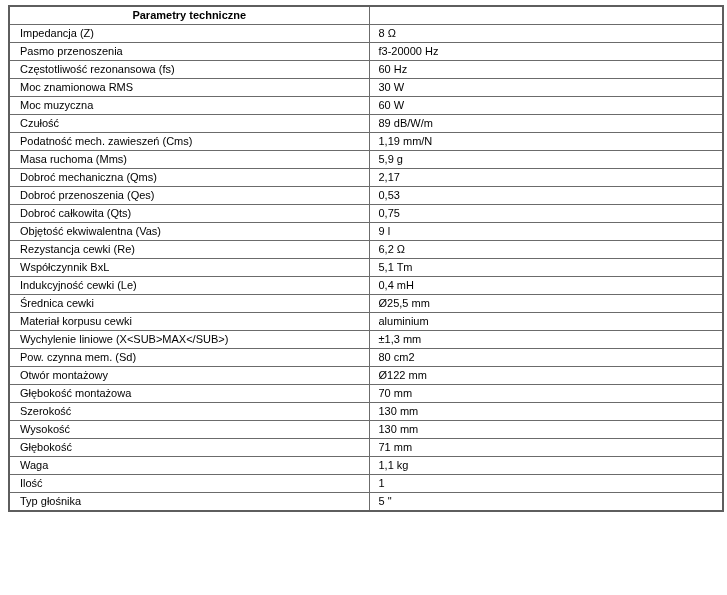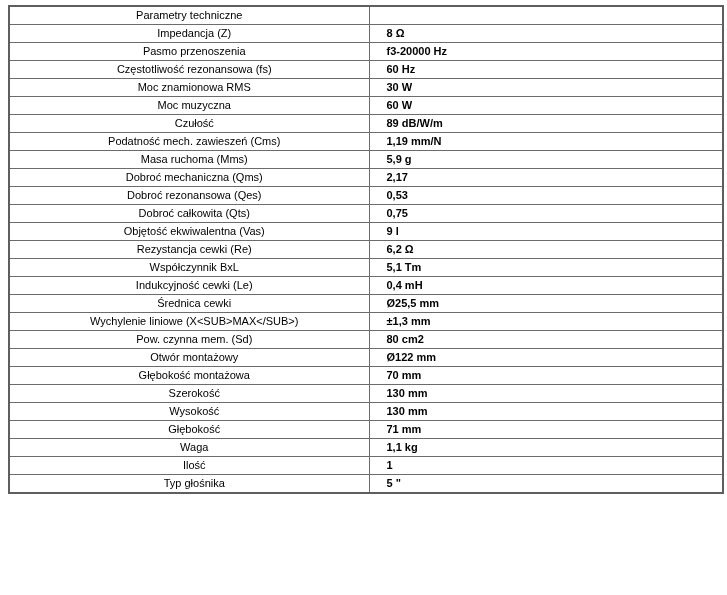--- a/index.html
+++ b/index.html
@@ -30,31 +30,30 @@
     border: 1px solid #6b6b6b;
     height: 17px;
     font-size: 11px;
     line-height: 17px;
     vertical-align: middle;
     white-space: nowrap;
     overflow: hidden;
     padding: 0;
   }
   table.spec-table th.header-param {
-    font-weight: normal;
+    font-weight: bold;
     text-align: center;
   }
   table.spec-table td.param-cell {
-    text-align: center;
+    text-align: left;
     padding-left: 10px;
   }
   table.spec-table td.value-cell {
     text-align: left;
-    padding-left: 17px;
-    font-weight: bold;
+    padding-left: 9px;
   }
 </style>
 </head>
 <body>
 
 <table class="spec-table">
   <colgroup>
     <col class="c1">
     <col class="c2">
   </colgroup>
@@ -96,21 +95,21 @@
       </tr>
       <tr>
         <td class="param-cell">Masa ruchoma (Mms)</td>
         <td class="value-cell">5,9 g</td>
       </tr>
       <tr>
         <td class="param-cell">Dobroć mechaniczna (Qms)</td>
         <td class="value-cell">2,17</td>
       </tr>
       <tr>
-        <td class="param-cell">Dobroć rezonansowa (Qes)</td>
+        <td class="param-cell">Dobroć przenoszenia (Qes)</td>
         <td class="value-cell">0,53</td>
       </tr>
       <tr>
         <td class="param-cell">Dobroć całkowita (Qts)</td>
         <td class="value-cell">0,75</td>
       </tr>
       <tr>
         <td class="param-cell">Objętość ekwiwalentna (Vas)</td>
         <td class="value-cell">9 l</td>
       </tr>
@@ -122,20 +121,24 @@
         <td class="param-cell">Współczynnik BxL</td>
         <td class="value-cell">5,1 Tm</td>
       </tr>
       <tr>
         <td class="param-cell">Indukcyjność cewki (Le)</td>
         <td class="value-cell">0,4 mH</td>
       </tr>
       <tr>
         <td class="param-cell">Średnica cewki</td>
         <td class="value-cell">Ø25,5 mm</td>
+      </tr>
+      <tr>
+        <td class="param-cell">Materiał korpusu cewki</td>
+        <td class="value-cell">aluminium</td>
       </tr>
       <tr>
         <td class="param-cell">Wychylenie liniowe (X&lt;SUB&gt;MAX&lt;/SUB&gt;)</td>
         <td class="value-cell">±1,3 mm</td>
       </tr>
       <tr>
         <td class="param-cell">Pow. czynna mem. (Sd)</td>
         <td class="value-cell">80 cm2</td>
       </tr>
       <tr>

